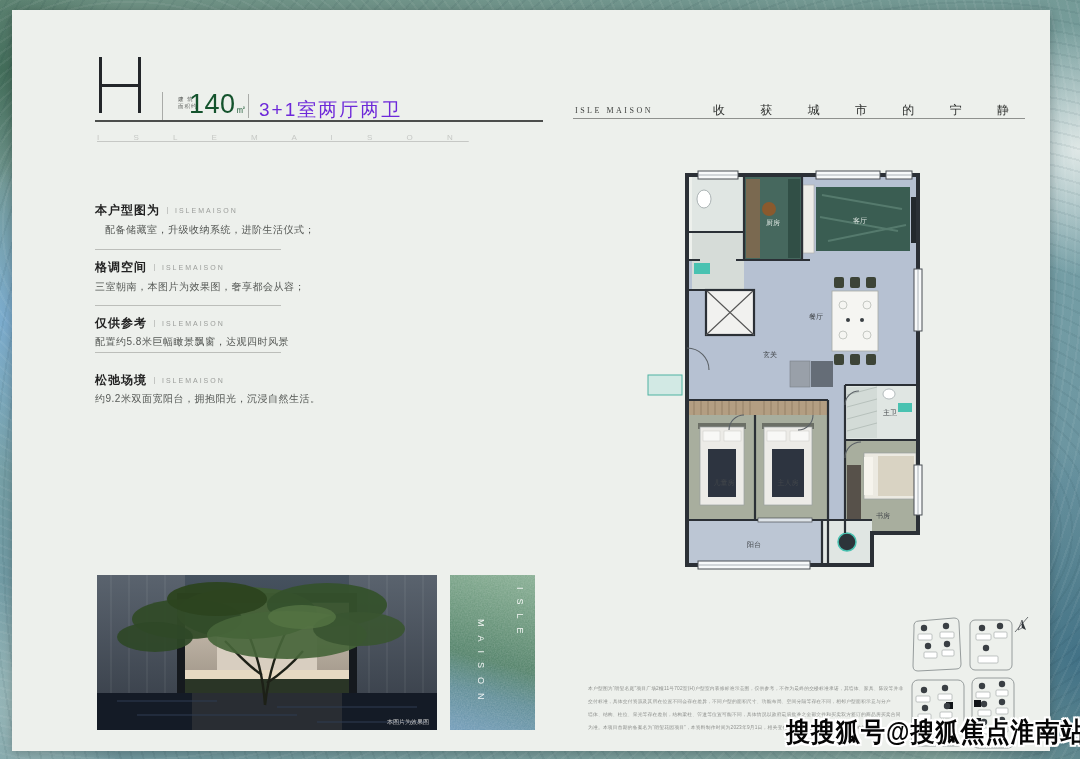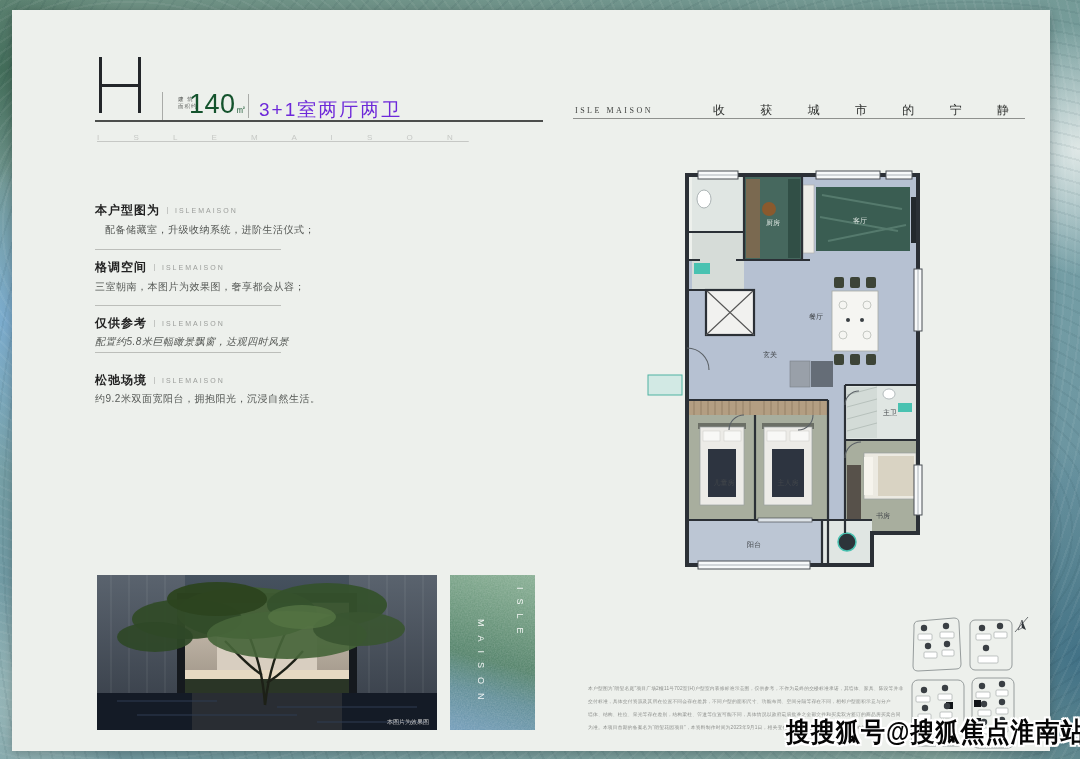--- a/index.html
+++ b/index.html
@@ -105,21 +105,21 @@
 
   <div class="feature" style="top:247px;">
     <span class="f-title">格调空间</span><span class="f-brand">ISLEMAISON</span>
   </div>
   <div class="f-desc" style="top:270px;">三室朝南，本图片为效果图，奢享都会从容；</div>
   <div class="f-rule" style="top:295px;"></div>
 
   <div class="feature" style="top:303px;">
     <span class="f-title">仅供参考</span><span class="f-brand">ISLEMAISON</span>
   </div>
-  <div class="f-desc" style="top:325px;font-style:italic;">配置约5.8米巨幅瞰景飘窗，达观四时风景</div>
+  <div class="f-desc" style="top:325px;">配置约5.8米巨幅瞰景飘窗，达观四时风景</div>
   <div class="f-rule" style="top:342px;"></div>
 
   <div class="feature" style="top:360px;">
     <span class="f-title">松弛场境</span><span class="f-brand">ISLEMAISON</span>
   </div>
   <div class="f-desc" style="top:382px;">约9.2米双面宽阳台，拥抱阳光，沉浸自然生活。</div>
 
   <div class="floorplan">
     <svg viewBox="0 0 295 425" width="295" height="425">
 

